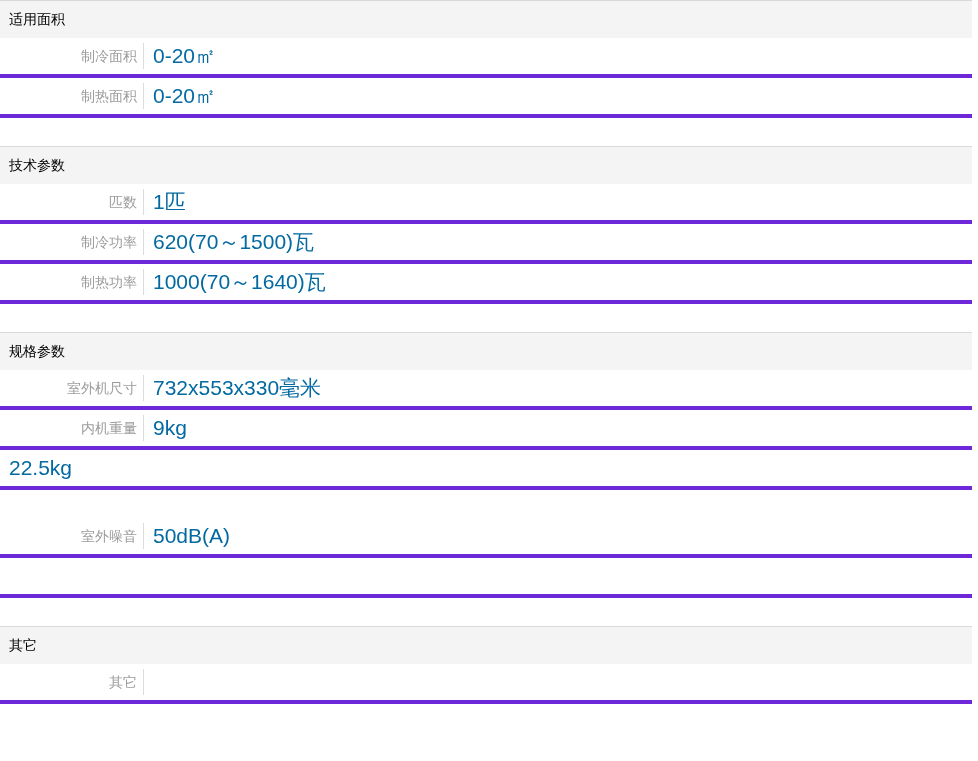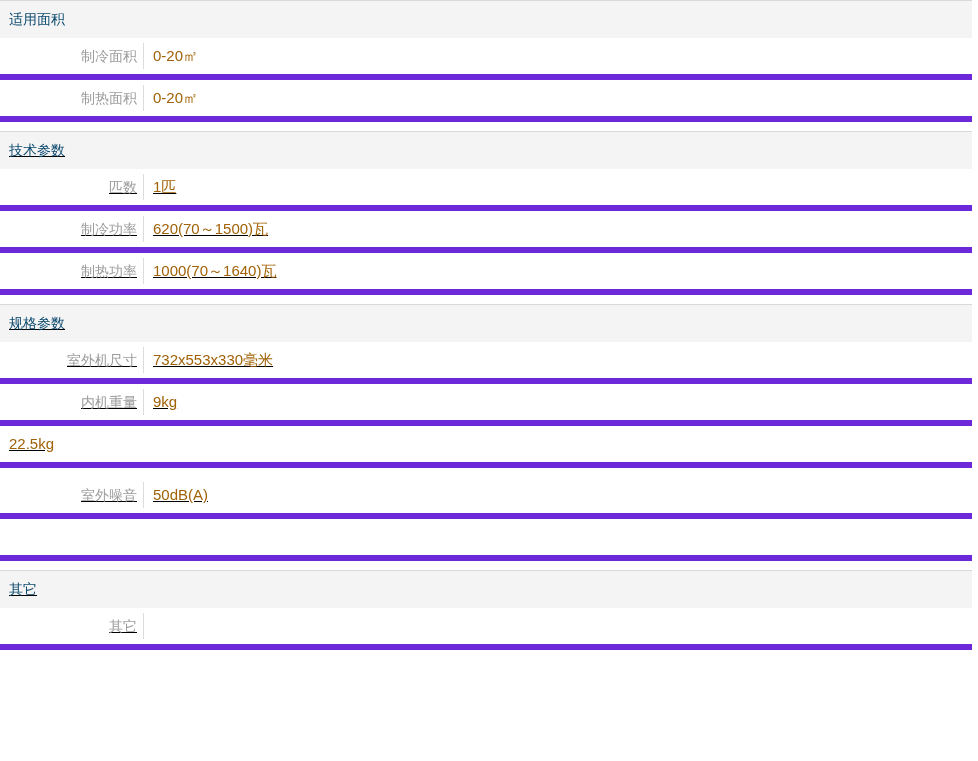--- a/index.html
+++ b/index.html
@@ -11,36 +11,35 @@
   .page {
     width: 978px;
     height: 761px;
     overflow: hidden;
     background: #ffffff;
   }
   .spec-table {
     width: 972px; 
   }
   .section + .section {
-    margin-top: 9px;
-    text-decoration: underline;
+    margin-top: 28px;
   }
   .section-header {
     border-top: 1px solid #d9d9d9;
     background: #f4f4f4;
     height: 37px;
     line-height: 37px;
     padding-left: 9px;
     font-size: 14px;
-    color: #0c4a6e;
+    color: #000000;
   }
   .spec-row {
     display: flex;
     height: 36px;
-    border-bottom: 6px solid #6d28d9;
+    border-bottom: 4px solid #6d28d9;
     background: #ffffff;
   }
   .spec-label {
     width: 144px;
     box-sizing: border-box;
     padding-right: 7px;
     text-align: right;
     line-height: 36px;
     font-size: 14px;
     color: #9c9c9c;
@@ -53,22 +52,22 @@
     right: 0;
     top: 5px;
     bottom: 5px;
     width: 1px;
     background: #dcdcdc;
   }
   .spec-value {
     flex: 1 1 auto;
     padding-left: 9px;
     line-height: 36px;
-    font-size: 15px;
-    color: #a16207;
+    font-size: 21px;
+    color: #0369a1;
     white-space: nowrap;
     overflow: hidden;
   }
   
 </style>
 </head>
 <body>
 
 <div class="page">
   <div class="spec-table">

